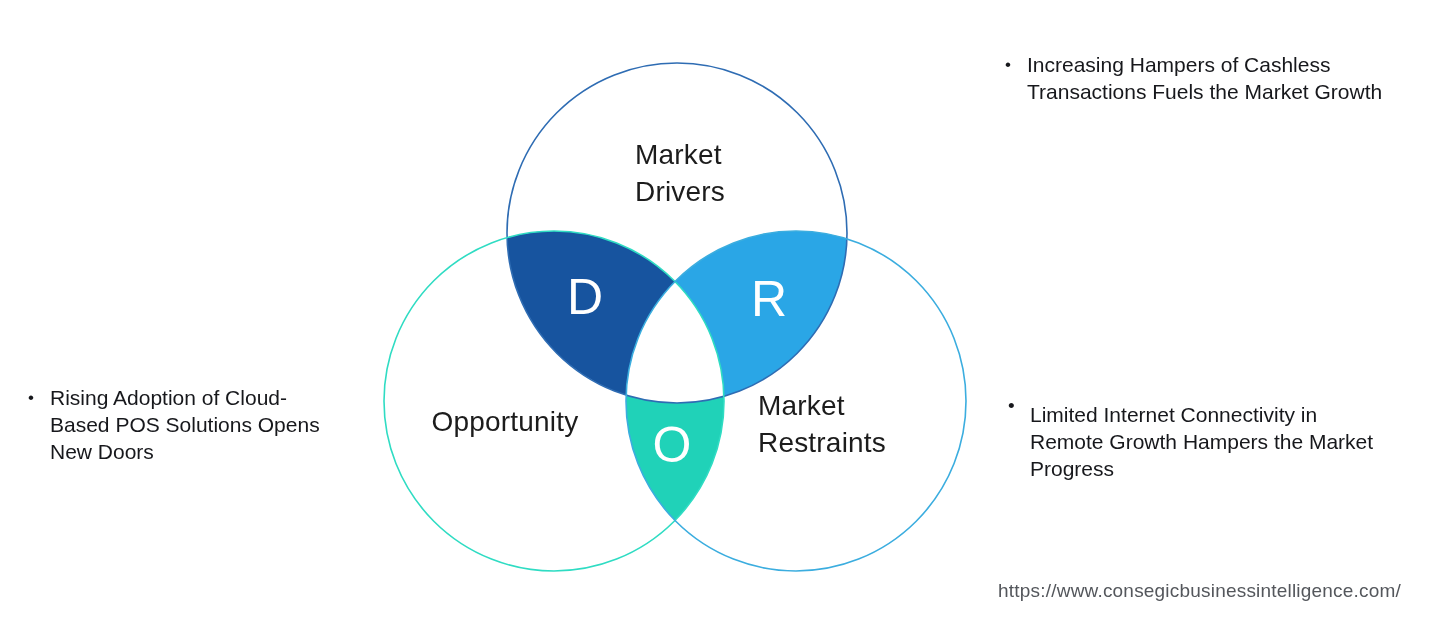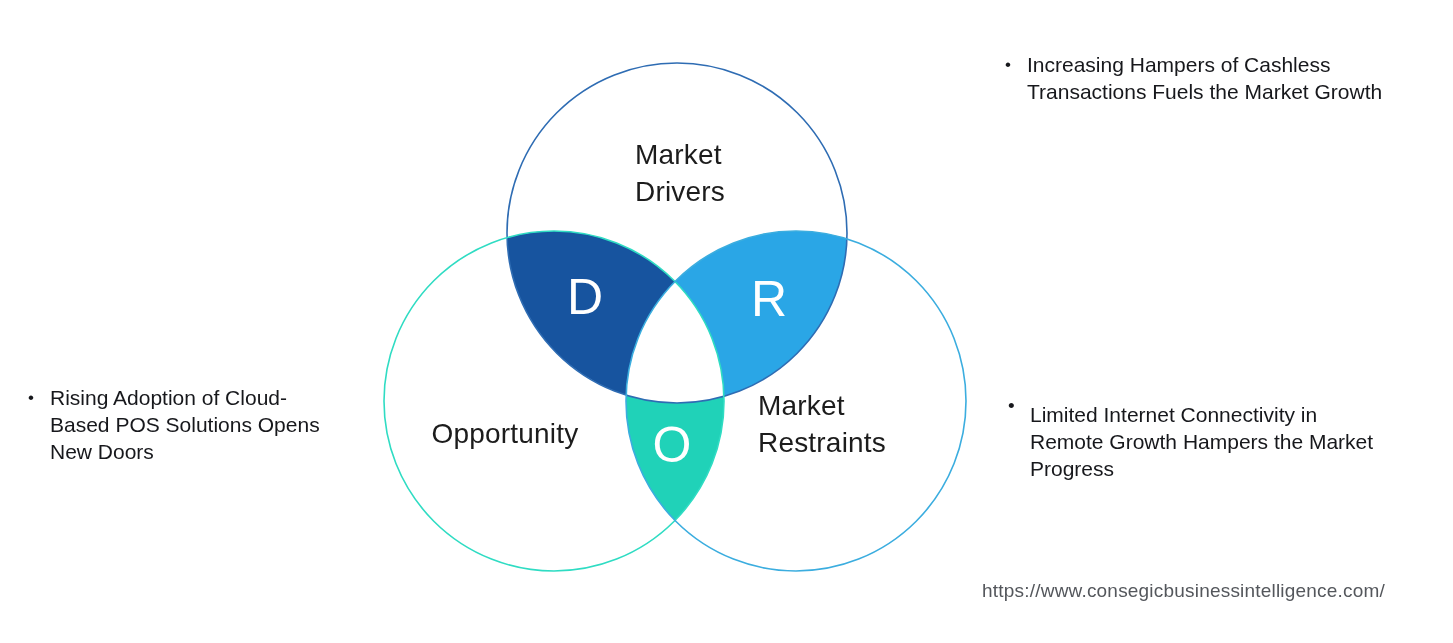--- a/index.html
+++ b/index.html
@@ -56,21 +56,21 @@
     text-align: left;
   }
   .bullet .dot.raised { transform: translateY(-9px); font-size: 19px; }
   .bullet .bullet-text { flex: 1 1 auto; }
   .bullet-top-right { left: 1005px; top: 51px;  width: 382px; }
   .bullet-left      { left: 28px;   top: 384px; width: 318px; }
   .bullet-right     { left: 1008px; top: 401px; width: 382px; }
   .footer-url {
     position: absolute;
     top: 580px;
-    right: 68px;
+    right: 52px;
     font-size: 19px;
     color: #54575c;
     text-decoration: none;
     letter-spacing: 0.2px;
     margin-left: 18px;
   }
 </style>
 </head>
 <body>
 
@@ -102,21 +102,21 @@
       <circle cx="796" cy="401" r="170" clip-path="url(#clipLeft)" fill="#ffffff"></circle>
     </g>
 
     <circle class="outline" cx="677" cy="233" r="170" stroke="#2e6cb3"></circle>
     <circle class="outline" cx="554" cy="401" r="170" stroke="#2fdcc3"></circle>
     <circle class="outline" cx="796" cy="401" r="170" stroke="#3baddf"></circle>
   </svg>
 
   <div class="venn-label" style="left:680px; top:173px;">Market
 Drivers</div>
-  <div class="venn-label" style="left:505px; top:421px;margin-top:12px;">Opportunity</div>
+  <div class="venn-label" style="left:505px; top:421px;">Opportunity</div>
   <div class="venn-label" style="left:822px; top:424px;">Market
 Restraints</div>
 
   <div class="lens-letter" style="left:585px; top:297px;">D</div>
   <div class="lens-letter" style="left:769px; top:299px;">R</div>
   <div class="lens-letter" style="left:672px; top:445px;">O</div>
 
   <div class="bullet bullet-top-right">
     <span class="dot">•</span>
     <span class="bullet-text">Increasing Hampers of Cashless Transactions Fuels the Market Growth</span>

